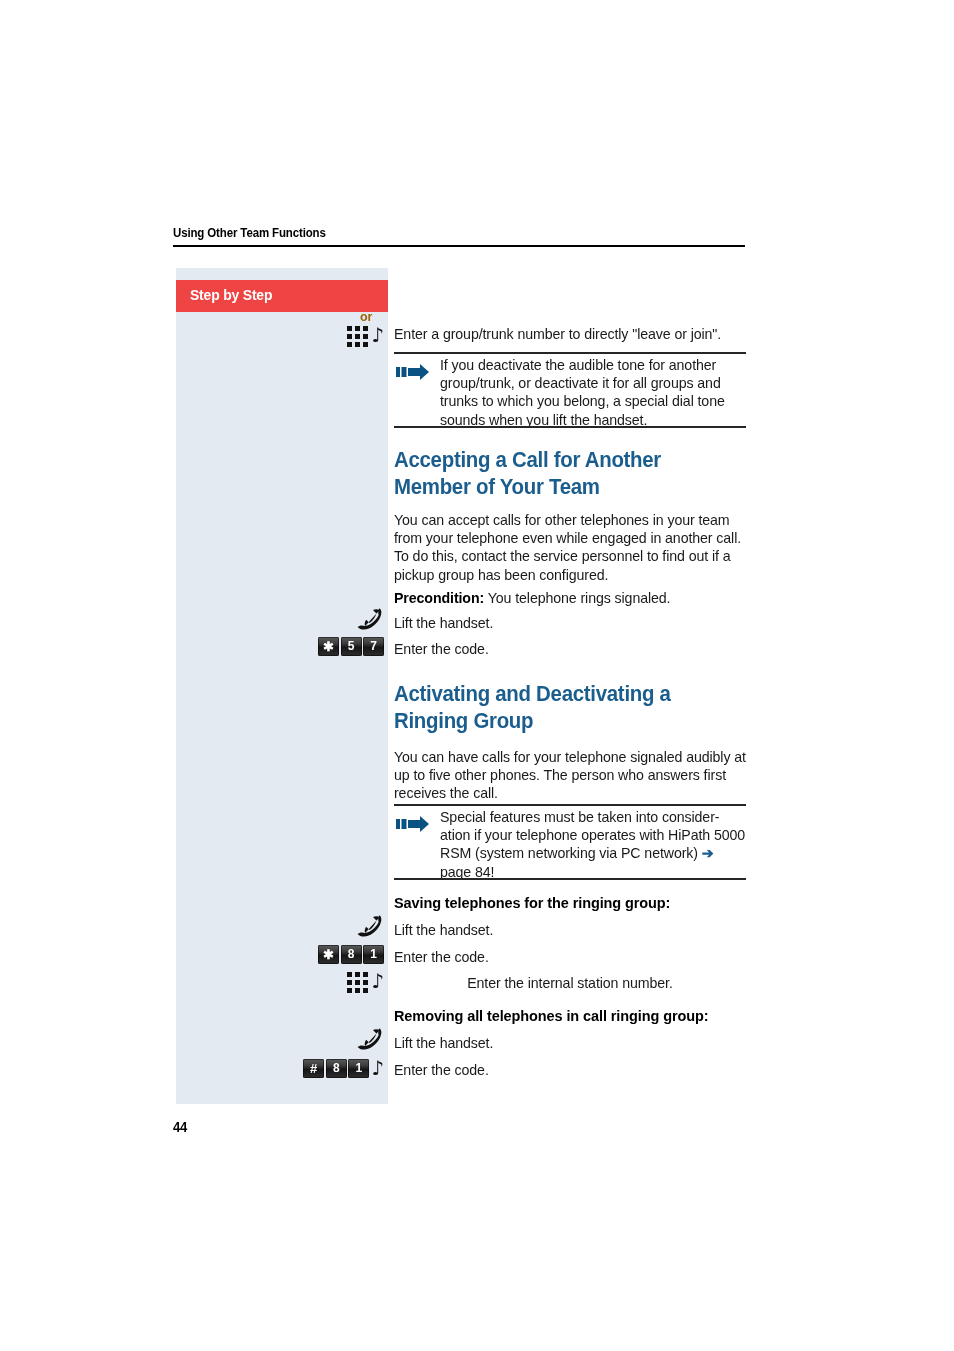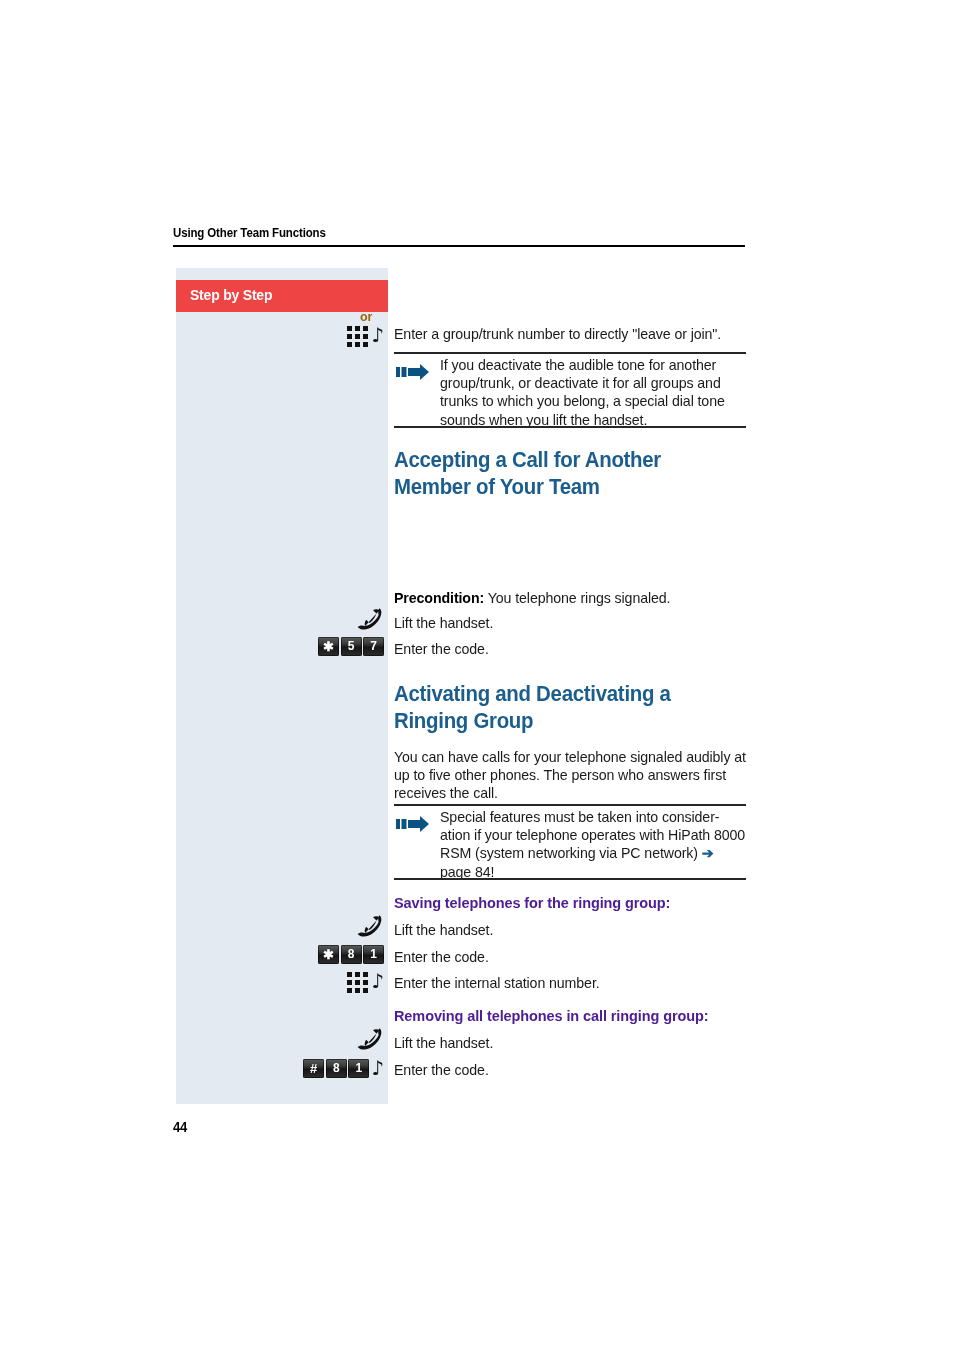--- a/index.html
+++ b/index.html
@@ -94,21 +94,21 @@
     line-height: 27px;
     font-weight: bold;
     letter-spacing: -0.3px;
     transform: scaleX(0.95);
     transform-origin: left top;
   }
 
   .h3 {
     position: absolute;
     width: 352px;
-    color: #4c1d95;
+    color: #000000;
     font-size: 14.5px;
     font-weight: bold;
     letter-spacing: -0.1px;
   }
 
   
   .notebox {
     position: absolute;
     width: 352px;
   }
@@ -263,20 +263,21 @@
       <rect x="0" y="4" width="4" height="10" fill="#0a5284"></rect>
       <rect x="5.5" y="4" width="5" height="10" fill="#0a5284"></rect>
       <path d="M12 5 L24 5 L24 1 L33 9 L24 17 L24 13 L12 13 Z" fill="#0a5284"></path>
     </svg>
     <div class="note-text" style="top:4px;">If you deactivate the audible tone for another group/trunk, or deactivate it for all groups and trunks to which you belong, a special dial tone sounds when you lift the handset.</div>
     <div class="rule-bottom" style="top:74px;"></div>
   </div>
 
   <div class="h1" style="top:447px; left:394px;">Accepting a Call for Another Member of Your Team</div>
 
+  <div class="para" style="left:394px; top:511px;">You can accept calls for other telephones in your team from your telephone even while engaged in another call. To do this, contact the service personnel to find out if a pickup group has been configured.</div>
 
   <div class="para" style="left:394px; top:589px;"><b>Precondition:</b><span> You telephone rings signaled.</span></div>
 
   <div class="icon-slot" style="left:330px; top:608px; width:54px;">
     <svg class="handset" viewBox="0 0 30 24">
       <path d="M25.5 2.2 C24.0 1.2 21.3 1.0 19.0 2.1 L22.4 5.4 C21.6 8.6 19.0 12.3 15.6 15.0 L12.1 11.7 C10.6 13.9 10.3 16.5 11.2 18.1 Z" fill="#111111"></path>
       <path d="M11.0 18.0 C8.0 17.0 5.4 17.4 3.6 19.0 C5.8 21.6 10.2 22.4 14.8 20.6 C19.8 18.6 24.3 14.0 26.4 8.8 C28.0 4.8 27.6 2.0 25.6 0.3 C24.2 1.9 23.8 4.4 24.6 6.9 C23.0 11.4 16.5 17.2 11.0 18.0 Z" fill="#111111"></path>
     </svg>
   </div>
   <div class="para" style="left:394px; top:614px;">Lift the handset.</div>
@@ -294,21 +295,21 @@
 
   <div class="para" style="left:394px; top:748px;">You can have calls for your telephone signaled audibly at up to five other phones. The person who answers first receives the call.</div>
 
   <div class="notebox" style="left:394px; top:804px; height:76px;">
     <div class="rule-top" style="top:0px;"></div>
     <svg class="arrow-blue" style="top:11px;" viewBox="0 0 34 18">
       <rect x="0" y="4" width="4" height="10" fill="#0a5284"></rect>
       <rect x="5.5" y="4" width="5" height="10" fill="#0a5284"></rect>
       <path d="M12 5 L24 5 L24 1 L33 9 L24 17 L24 13 L12 13 Z" fill="#0a5284"></path>
     </svg>
-    <div class="note-text" style="top:4px;"><span>Special features must be taken into consider-ation if your telephone operates with HiPath 8000 RSM (system networking via PC network) </span><span class="linkarrow">➔</span><span> page 84!</span></div>
+    <div class="note-text" style="top:4px;"><span>Special features must be taken into consider-ation if your telephone operates with HiPath 5000 RSM (system networking via PC network) </span><span class="linkarrow">➔</span><span> page 84!</span></div>
     <div class="rule-bottom" style="top:74px;"></div>
   </div>
 
   <div class="h3" style="left:394px; top:895px;">Saving telephones for the ringing group:</div>
 
   <div class="icon-slot" style="left:330px; top:915px; width:54px;">
     <svg class="handset" viewBox="0 0 30 24">
       <path d="M25.5 2.2 C24.0 1.2 21.3 1.0 19.0 2.1 L22.4 5.4 C21.6 8.6 19.0 12.3 15.6 15.0 L12.1 11.7 C10.6 13.9 10.3 16.5 11.2 18.1 Z" fill="#111111"></path>
       <path d="M11.0 18.0 C8.0 17.0 5.4 17.4 3.6 19.0 C5.8 21.6 10.2 22.4 14.8 20.6 C19.8 18.6 24.3 14.0 26.4 8.8 C28.0 4.8 27.6 2.0 25.6 0.3 C24.2 1.9 23.8 4.4 24.6 6.9 C23.0 11.4 16.5 17.2 11.0 18.0 Z" fill="#111111"></path>
     </svg>
@@ -324,21 +325,21 @@
   </div>
   <div class="para" style="left:394px; top:948px;">Enter the code.</div>
 
   <div class="icon-slot" style="left:330px; top:970px; width:54px;">
     <span class="keypad">
       <i class="c0 r0"></i><i class="c1 r0"></i><i class="c2 r0"></i>
       <i class="c0 r1"></i><i class="c1 r1"></i><i class="c2 r1"></i>
       <i class="c0 r2"></i><i class="c1 r2"></i><i class="c2 r2"></i>
     </span><span class="note-glyph">♪</span>
   </div>
-  <div class="para" style="left:394px; top:974px;">Enter the internal station number.</div>
+  <div class="para" style="left:394px; top:974px;text-align:center;">Enter the internal station number.</div>
 
   <div class="h3" style="left:394px; top:1008px;">Removing all telephones in call ringing group:</div>
 
   <div class="icon-slot" style="left:330px; top:1028px; width:54px;">
     <svg class="handset" viewBox="0 0 30 24">
       <path d="M25.5 2.2 C24.0 1.2 21.3 1.0 19.0 2.1 L22.4 5.4 C21.6 8.6 19.0 12.3 15.6 15.0 L12.1 11.7 C10.6 13.9 10.3 16.5 11.2 18.1 Z" fill="#111111"></path>
       <path d="M11.0 18.0 C8.0 17.0 5.4 17.4 3.6 19.0 C5.8 21.6 10.2 22.4 14.8 20.6 C19.8 18.6 24.3 14.0 26.4 8.8 C28.0 4.8 27.6 2.0 25.6 0.3 C24.2 1.9 23.8 4.4 24.6 6.9 C23.0 11.4 16.5 17.2 11.0 18.0 Z" fill="#111111"></path>
     </svg>
   </div>
   <div class="para" style="left:394px; top:1034px;">Lift the handset.</div>

